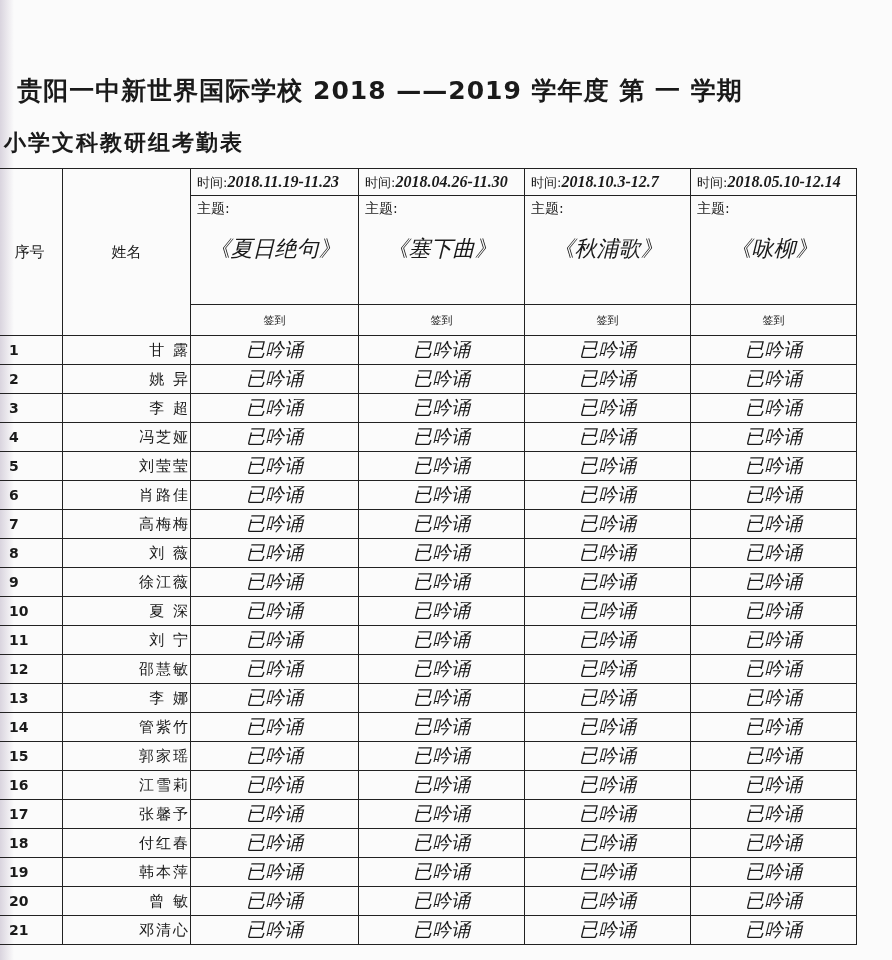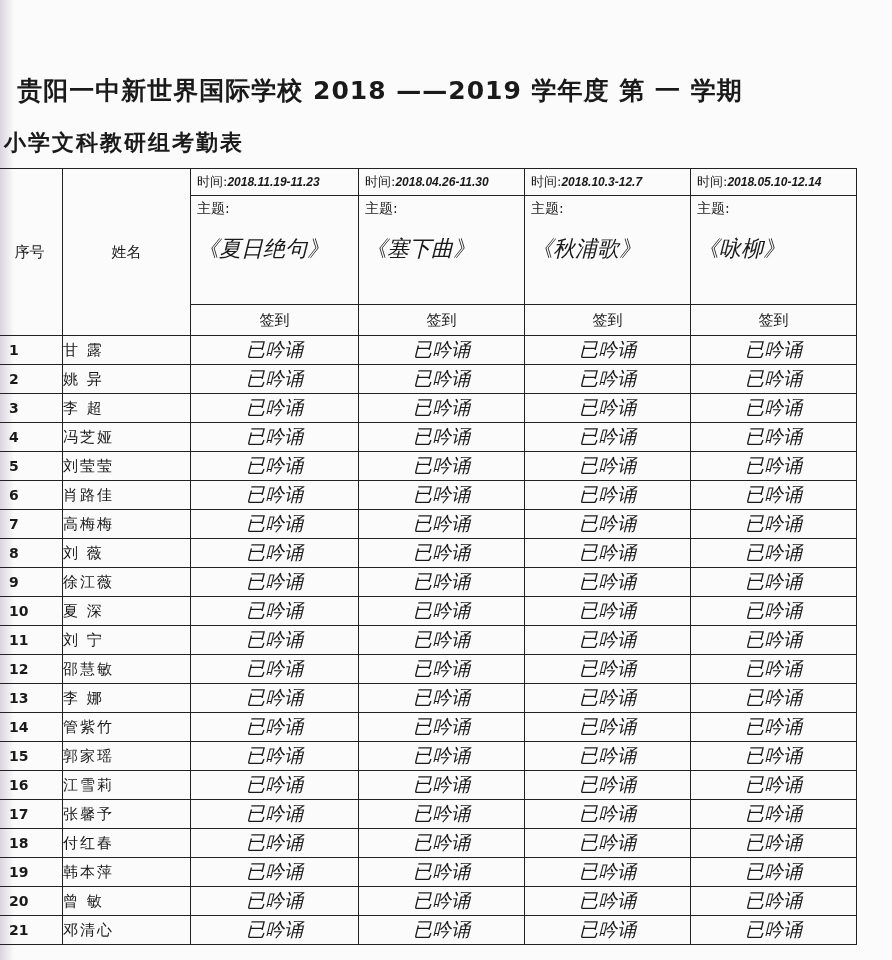--- a/index.html
+++ b/index.html
@@ -4,27 +4,27 @@
 <style>
   html,body{margin:0;padding:0;}
   body{width:892px;height:960px;background:#fbfbfb;position:relative;overflow:hidden;font-family:"DejaVu Sans",sans-serif;color:#1a1a1a;}
   .shadow-left{position:absolute;left:0;top:0;width:14px;height:960px;background:linear-gradient(90deg,#d9d4de,#fbfbfb);}
   .title{position:absolute;left:0;width:760px;text-align:center;font-weight:bold;font-size:25px;top:74px;letter-spacing:1px;}
   .subtitle{position:absolute;left:4px;width:892px;text-align:left;font-size:22px;top:128px;font-weight:bold;letter-spacing:2px;}
   table{position:absolute;left:-4px;top:168px;border-collapse:collapse;table-layout:fixed;}
   td{border:1.5px solid #222;padding:0;font-size:15px;vertical-align:middle;}
   .hdr{text-align:center;font-size:15px;}
   .time{height:26px;font-size:13px;padding-left:6px;white-space:nowrap;}
-  .time .hw{font-family:Liberation Sans, sans-serif;font-style:italic;font-size:12px;font-weight:bold;}
+  .time .hw{font-family:Liberation Serif, serif;font-style:italic;font-size:16px;font-weight:bold;}
   .topic{height:100px;vertical-align:top;padding:4px 6px;font-size:14px;}
-  .topic .poem{display:block;font-family:"DejaVu Serif",serif;font-style:italic;font-size:22px;margin-top:16px;}
-  .sign{height:30px;text-align:center;font-size:15px;}
+  .topic .poem{display:block;text-align:center;font-family:"DejaVu Serif",serif;font-style:italic;font-size:22px;margin-top:16px;}
+  .sign{height:30px;text-align:center;font-size:11px;}
   tr.row td{height:28px;}
   .num{font-weight:bold;font-size:14px;padding-left:12px;}
-  .name{text-align:left;letter-spacing:2px;}
+  .name{text-align:right;letter-spacing:2px;}
   .att{text-align:center;font-family:"DejaVu Serif",serif;font-style:italic;font-size:19px;}
 </style>
 </head>
 <body>
 
 <div class="shadow-left"></div>
 <div class="title">贵阳一中新世界国际学校 2018 ——2019 学年度 第 一 学期</div>
 <div class="subtitle">小学文科教研组考勤表</div>
 
 <table>

